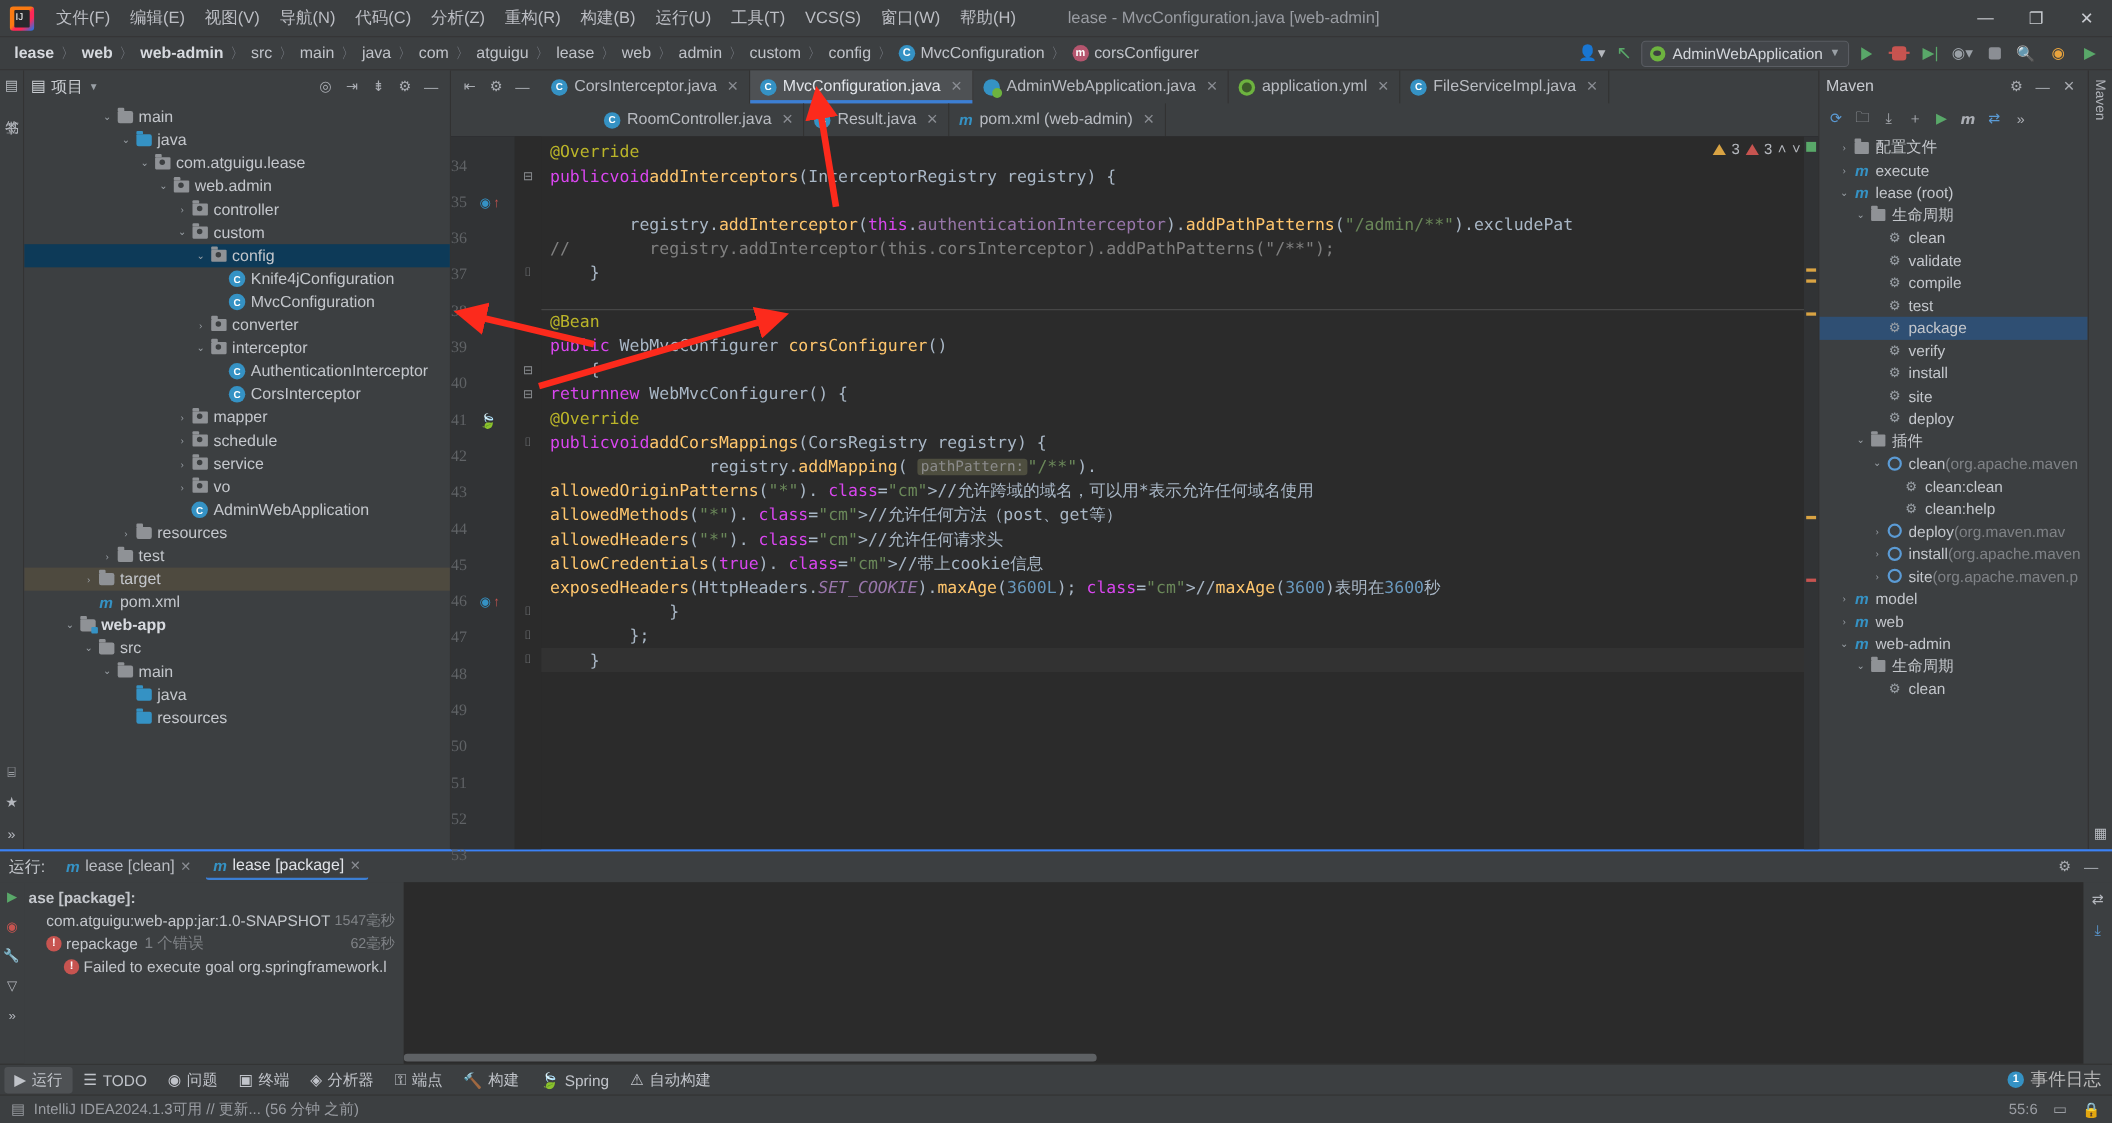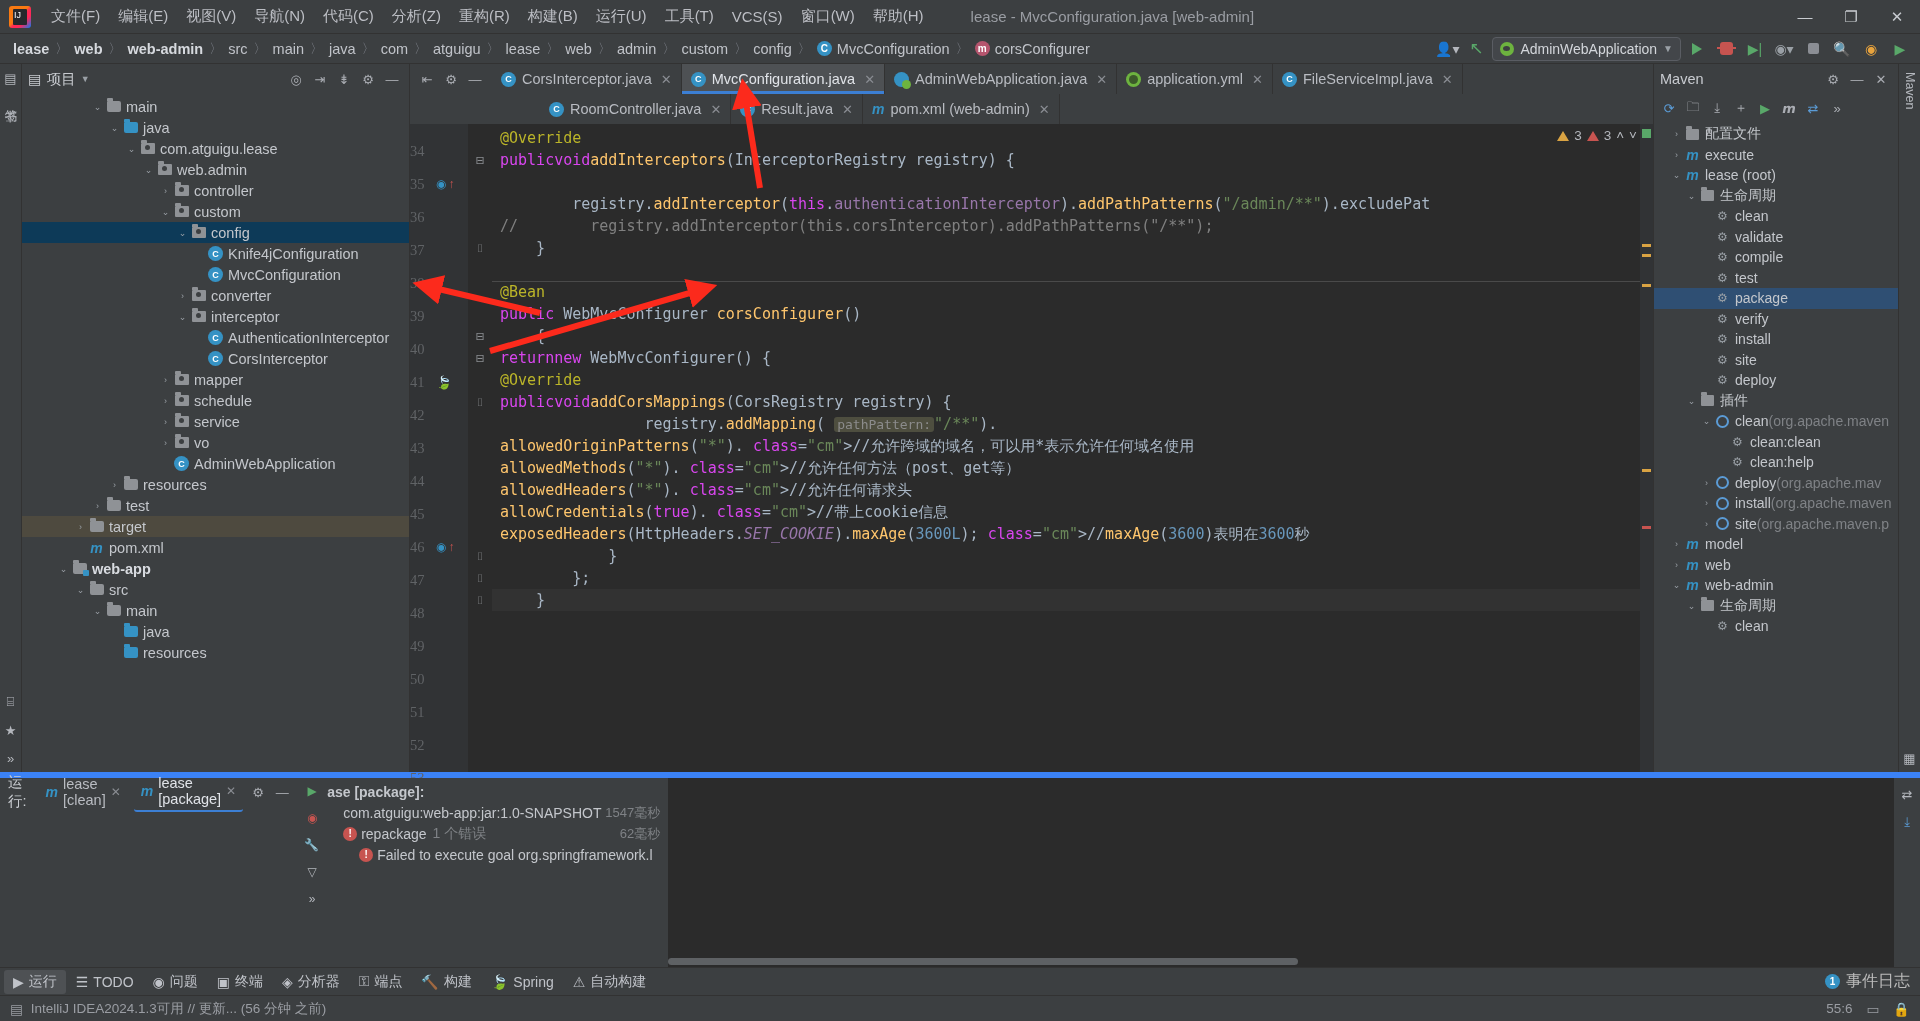--- a/index.html
+++ b/index.html
@@ -127,21 +127,21 @@
   .mrow.sel{background:#2f4f73;}
   .gear{width:13px;height:13px;color:#9aa0a6;display:flex;align-items:center;justify-content:center;font-size:12px;}
   .lifecyc{width:13px;height:11px;background:#8f9296;border-radius:1px;position:relative;}
   .lifecyc::before{content:"";position:absolute;left:0;top:-3px;width:6px;height:3px;background:#8f9296;border-radius:1px 1px 0 0;}
   .plug{width:13px;height:13px;border-radius:50%;border:2px solid #5b9bd5;}
   .dim{color:#7f8286;}
 
   .rrail{width:22px;background:#3c3f41;display:flex;flex-direction:column;align-items:center;border-left:1px solid #323232;flex:0 0 22px;}
 
   
-  .runpanel{height:195px;flex:0 0 195px;background:#3c3f41;display:flex;border-top:6px solid #3b82f6;}
+  .runpanel{height:195px;flex:0 0 195px;background:#3c3f41;display:flex;flex-direction:column;border-top:2px solid #3b82f6;}
   .run-tabs{height:28px;display:flex;align-items:center;padding-left:8px;gap:4px;flex:0 0 28px;}
   .run-lbl{font-size:14.5px;color:#c8cbd0;margin-right:8px;}
   .rtab{display:flex;align-items:center;gap:5px;font-size:14.5px;color:#b9bcc2;padding:3px 7px;border-radius:3px;}
   .rtab.active{border-bottom:2px solid #3c7fd4;color:#e0e3e8;}
   .rtab .x{color:#8a8d93;font-size:12px;}
   .run-tools{margin-left:auto;display:flex;align-items:center;gap:2px;padding-right:8px;}
   .run-body{flex:1;display:flex;min-height:0;}
   .run-side{width:22px;background:#3c3f41;display:flex;flex-direction:column;align-items:center;padding-top:4px;gap:9px;flex:0 0 22px;}
   .rs-ico{width:18px;height:18px;display:flex;align-items:center;justify-content:center;font-size:12px;color:#b4b7bd;}
   .run-tree{width:345px;flex:0 0 345px;background:#3c3f41;font-size:14px;padding-top:3px;overflow:hidden;position:relative;}
@@ -852,21 +852,21 @@
               <span class="gear">⚙</span>
             </span>
             <span>clean:help</span>
           </div>
           <div class="mrow" style="padding-left: 45px;">
             <span class="arw">›</span>
             <span class="fico">
               <span class="plug"></span>
             </span>
             <span>deploy</span>
-            <span class="dim"> (org.apache.mav</span>
+            <span class="dim"> (org.maven.mav</span>
           </div>
           <div class="mrow" style="padding-left: 45px;">
             <span class="arw">›</span>
             <span class="fico">
               <span class="plug"></span>
             </span>
             <span>install</span>
             <span class="dim"> (org.apache.maven</span>
           </div>
           <div class="mrow" style="padding-left: 45px;">

